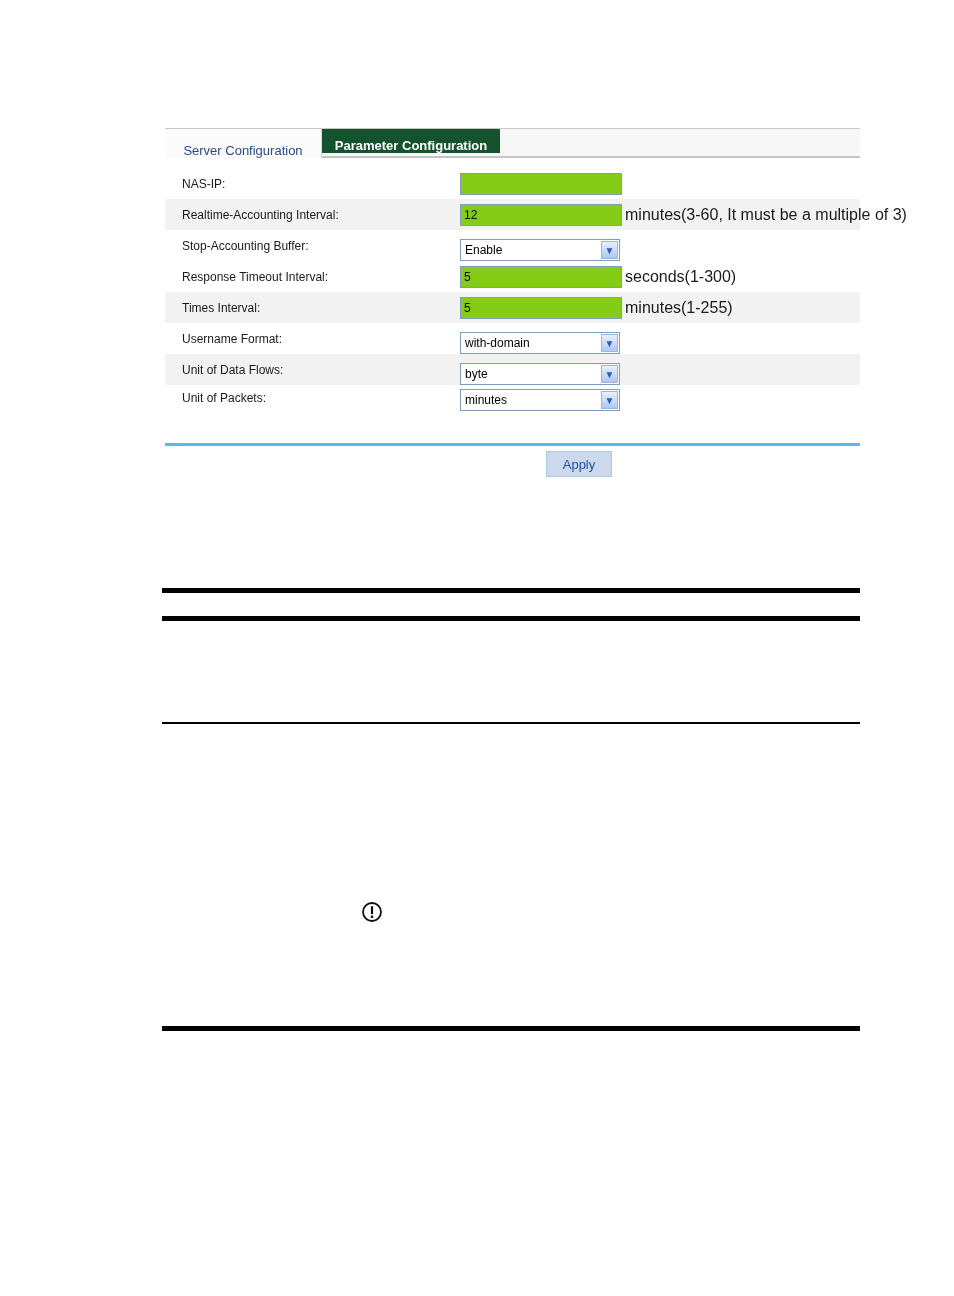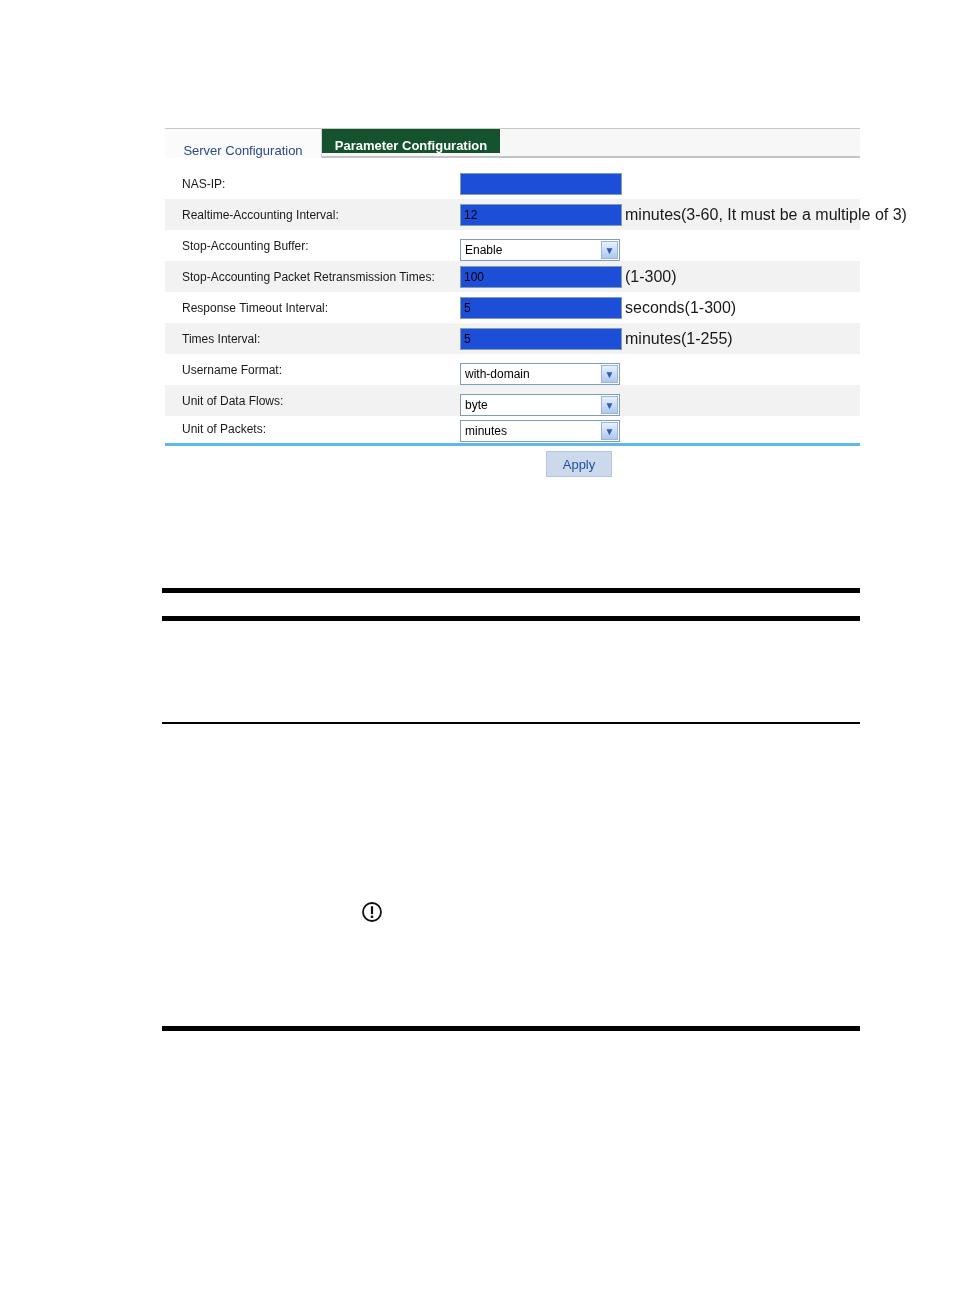--- a/index.html
+++ b/index.html
@@ -77,21 +77,21 @@
     white-space: nowrap;
     color: #1a1a1a;
     font-size: 16px;
   }
   .txt {
     width: 162px; height: 22px;
     border: 1px solid #7f9db9;
     font-family: "Liberation Sans", sans-serif;
     font-size: 12px;
     padding: 0 3px;
-    background: #1d4ed8;
+    background: #84cc16;
     color: #000;
   }
   .sel {
     width: 160px; height: 22px;
     border: 1px solid #7f9db9;
     background: #ffffff;
     display: flex; align-items: center;
     position: relative;
     cursor: default;
   }
@@ -171,25 +171,20 @@
     </div>
 
     <div class="frow">
       <span class="flabel">Stop-Accounting Buffer:</span>
       <div class="sel fcontrol">
         <span class="sel-text">Enable</span>
         <span class="sel-arrow">▼</span>
       </div>
     </div>
 
-    <div class="frow alt">
-      <span class="flabel">Stop-Accounting Packet Retransmission Times:</span>
-      <input class="txt fcontrol" value="100" style="">
-      <span class="fsuffix">(1-300)</span>
-    </div>
 
     <div class="frow">
       <span class="flabel">Response Timeout Interval:</span>
       <input class="txt fcontrol" value="5" style="">
       <span class="fsuffix">seconds(1-300)</span>
     </div>
 
     <div class="frow alt">
       <span class="flabel">Times Interval:</span>
       <input class="txt fcontrol" value="5" style="">

